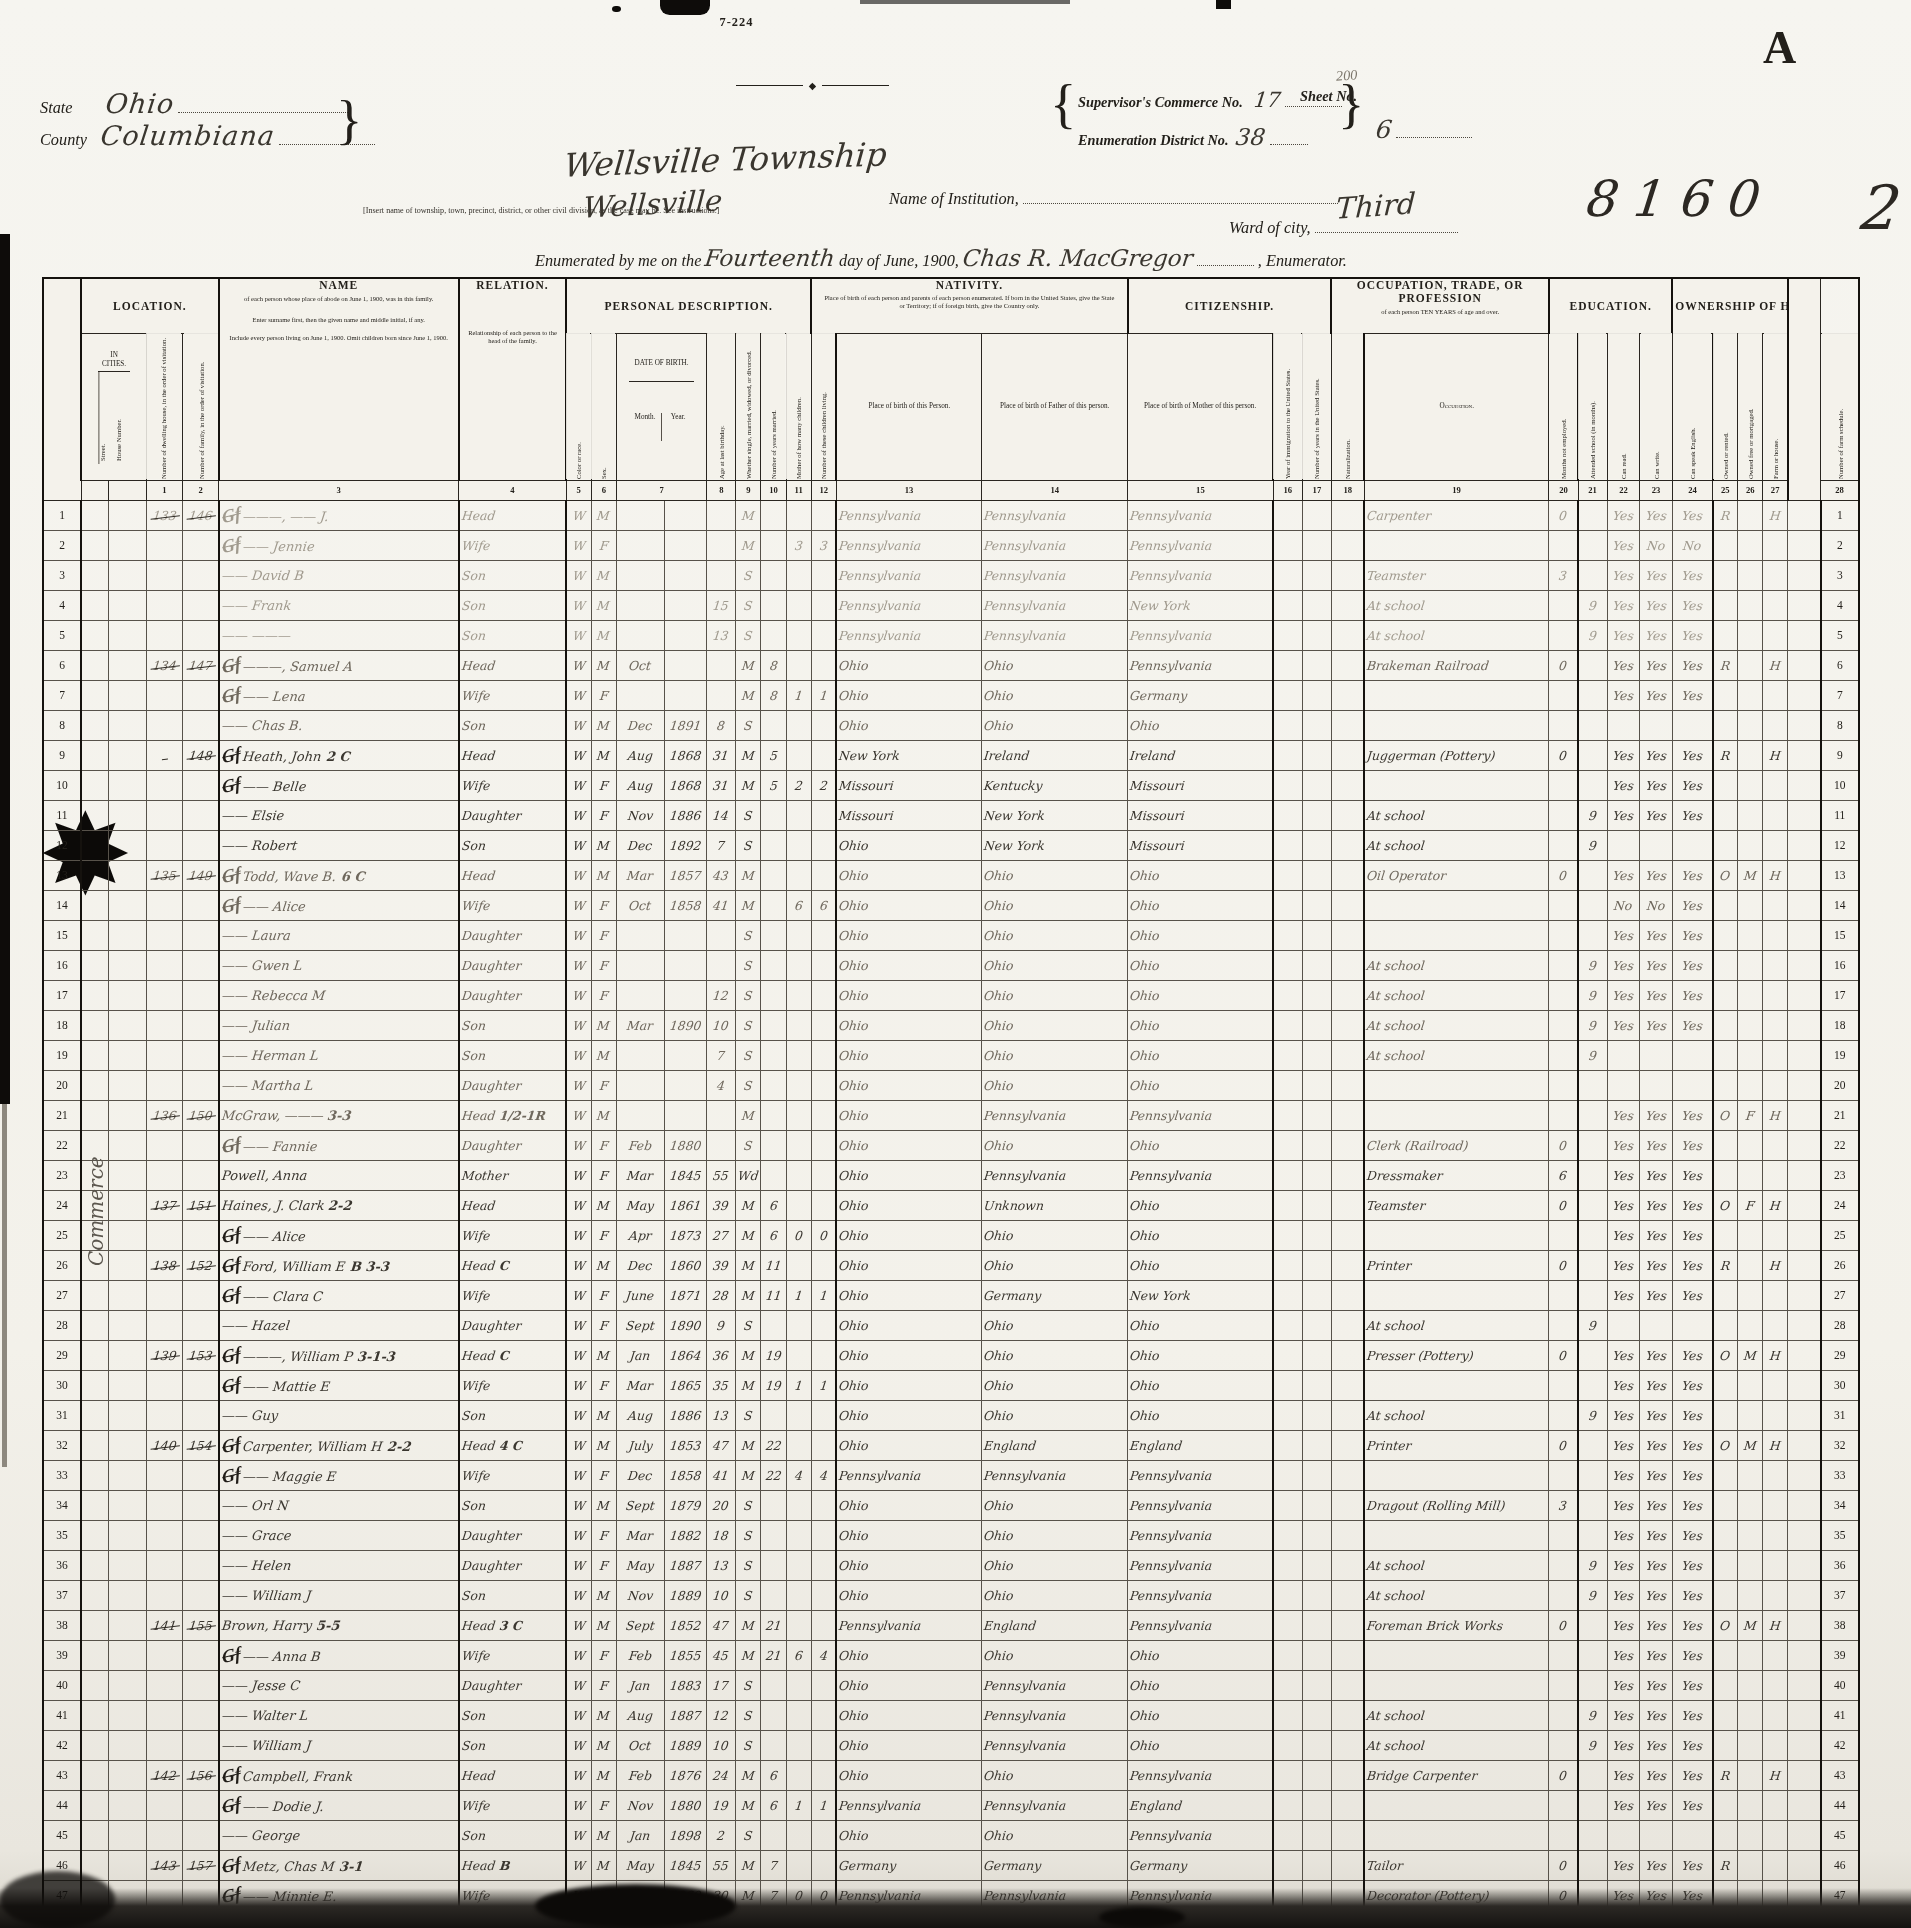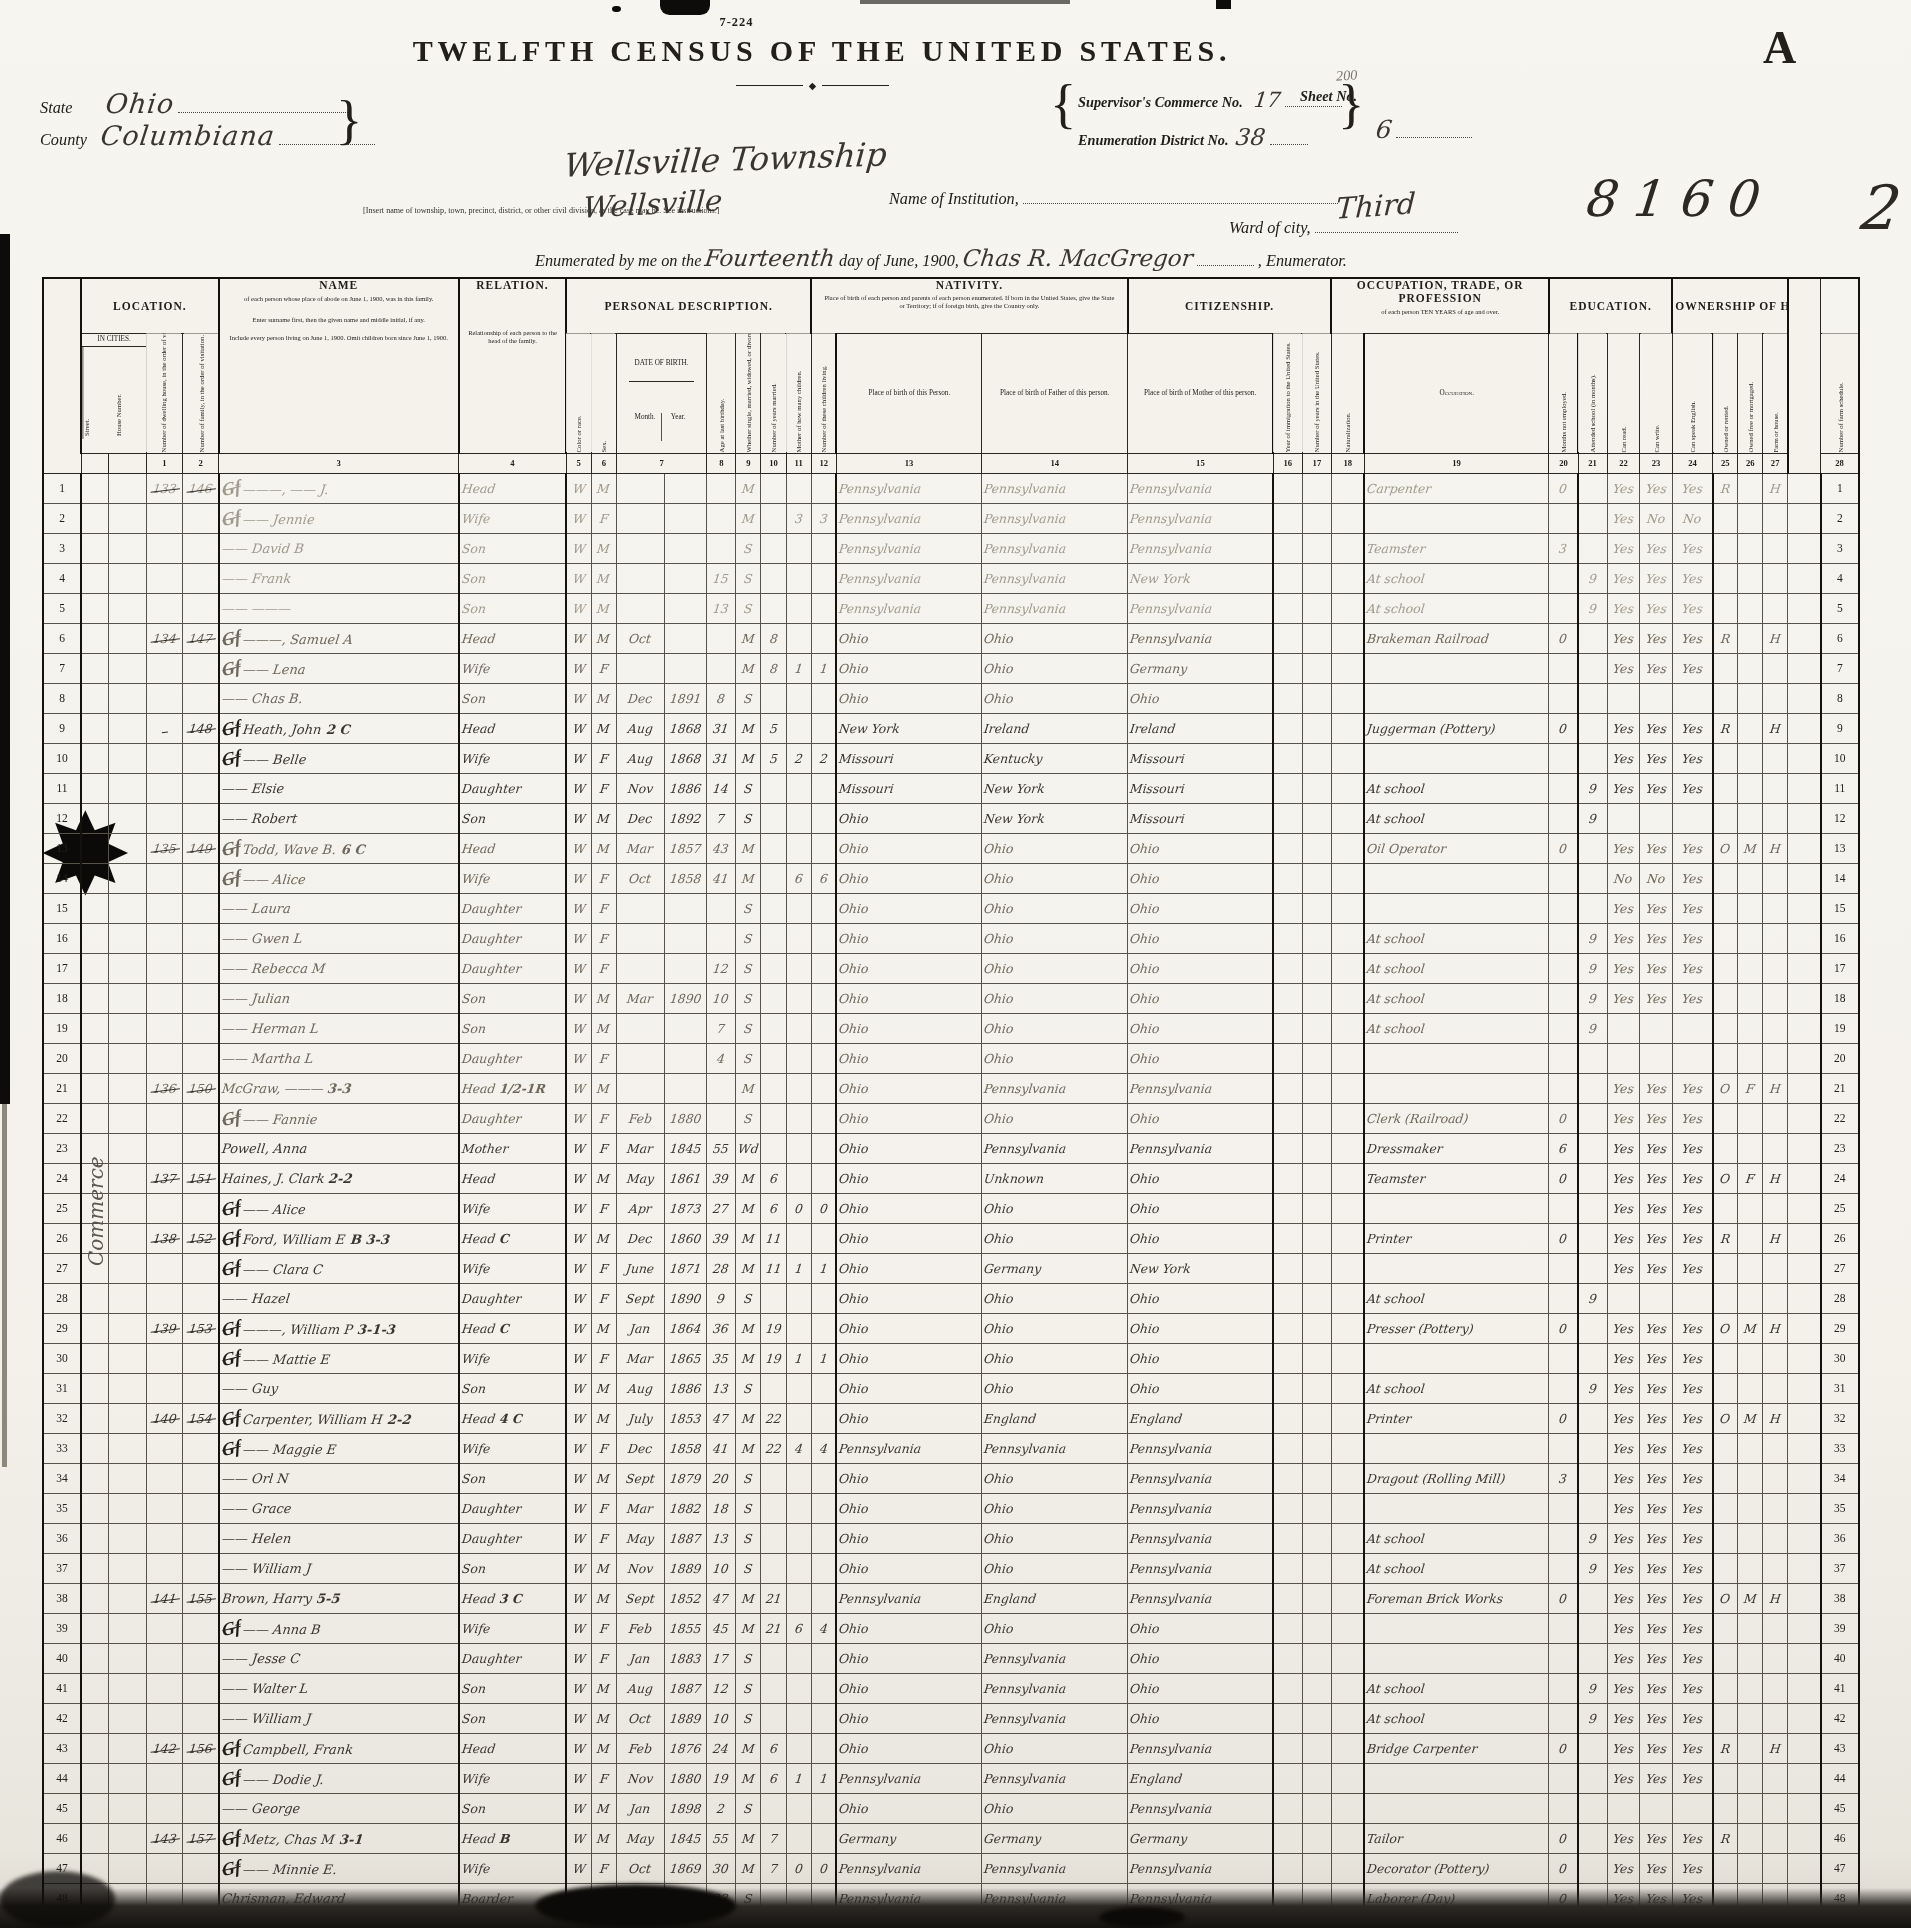--- a/index.html
+++ b/index.html
@@ -61,21 +61,20 @@
 <div id="page">
 
   <div class="edge abs" style="left:660px;top:0;width:50px;height:15.3px;border-radius:0 0 9.6px 9.6px;"></div>
   <div class="edge abs" style="left:612px;top:5.7px;width:8.6px;height:6.7px;border-radius:50%;"></div>
   <div class="edge abs" style="left:1216px;top:0;width:15.3px;height:8.6px;"></div>
   <div class="edge abs" style="left:860px;top:0;width:210px;height:3.8px;opacity:.6;"></div>
   <div class="edge abs" style="left:0;top:234px;width:9.6px;height:870px;"></div>
   <div class="abs" style="left:1.9px;top:1104px;width:4.8px;height:363px;background:#8d887e;"></div>
 
   <div class="abs ctr b pr" style="left:660px;top:15.3px;width:153px;font-size:12.4px;letter-spacing:1px;">7-224</div>
-  <div class="abs ctr b pr" style="left:210px;top:34px;width:1224px;font-size:30px;letter-spacing:4.8px;">TWELFTH CENSUS OF THE UNITED STATES.</div>
   <div id="ornament" class="abs" style="left:669px;top:80px;width:287px;">
     <span class="bar"></span>
       <span class="dia">◆</span>
       <span class="bar"></span>
   </div>
   <div class="abs b pr" style="left:1763px;top:21px;font-size:46px;">A</div>
   <div class="abs it" style="left:1336px;top:67px;font-size:14.3px;color:#7b756a;transform:rotate(-4deg);">200</div>
 
   <span class="abs brace" style="left:1050px;top:76px;">{</span>
   <div class="abs" style="left:1078px;top:88px;width:287px;">
@@ -193,21 +192,21 @@
         <th class="sec secL" colspan="3">CITIZENSHIP.</th>
         <th class="secL" colspan="2" style="vertical-align:top;">
           <div class="sec" style="white-space:normal;line-height:1.15;">OCCUPATION, TRADE, OR PROFESSION</div>
           <div class="note b" style="margin-top:2.9px;">of each person TEN YEARS of age and over.</div>
         </th>
         <th class="sec secL" colspan="4">EDUCATION.</th>
         <th class="sec secL" colspan="4">OWNERSHIP OF HOME.</th>
         <th rowspan="3" class="secL"></th>
       </tr>
       <tr style="height:113px;">
-        <th class="secL" colspan="2" style="padding:0;vertical-align:top;">
+        <th class="secL" colspan="2" style="padding:16px;vertical-align:top;">
           <div class="small b ctr" style="border-bottom:1px solid #2a2620;padding:1.9px 0;">IN CITIES.</div>
           <div style="display:flex;height:92px;">
             <div class="vt" style="flex:1;border-right:1px solid #57524a;height:auto;">Street.</div>
             <div class="vt" style="flex:1;height:auto;">House Number.</div>
           </div>
         </th>
         <th class="vt">Number of dwelling house, in the order of visitation.</th>
         <th class="vt">Number of family, in the order of visitation.</th>
         <th class="vt secL">Color or race.</th>
         <th class="vt">Sex.</th>

